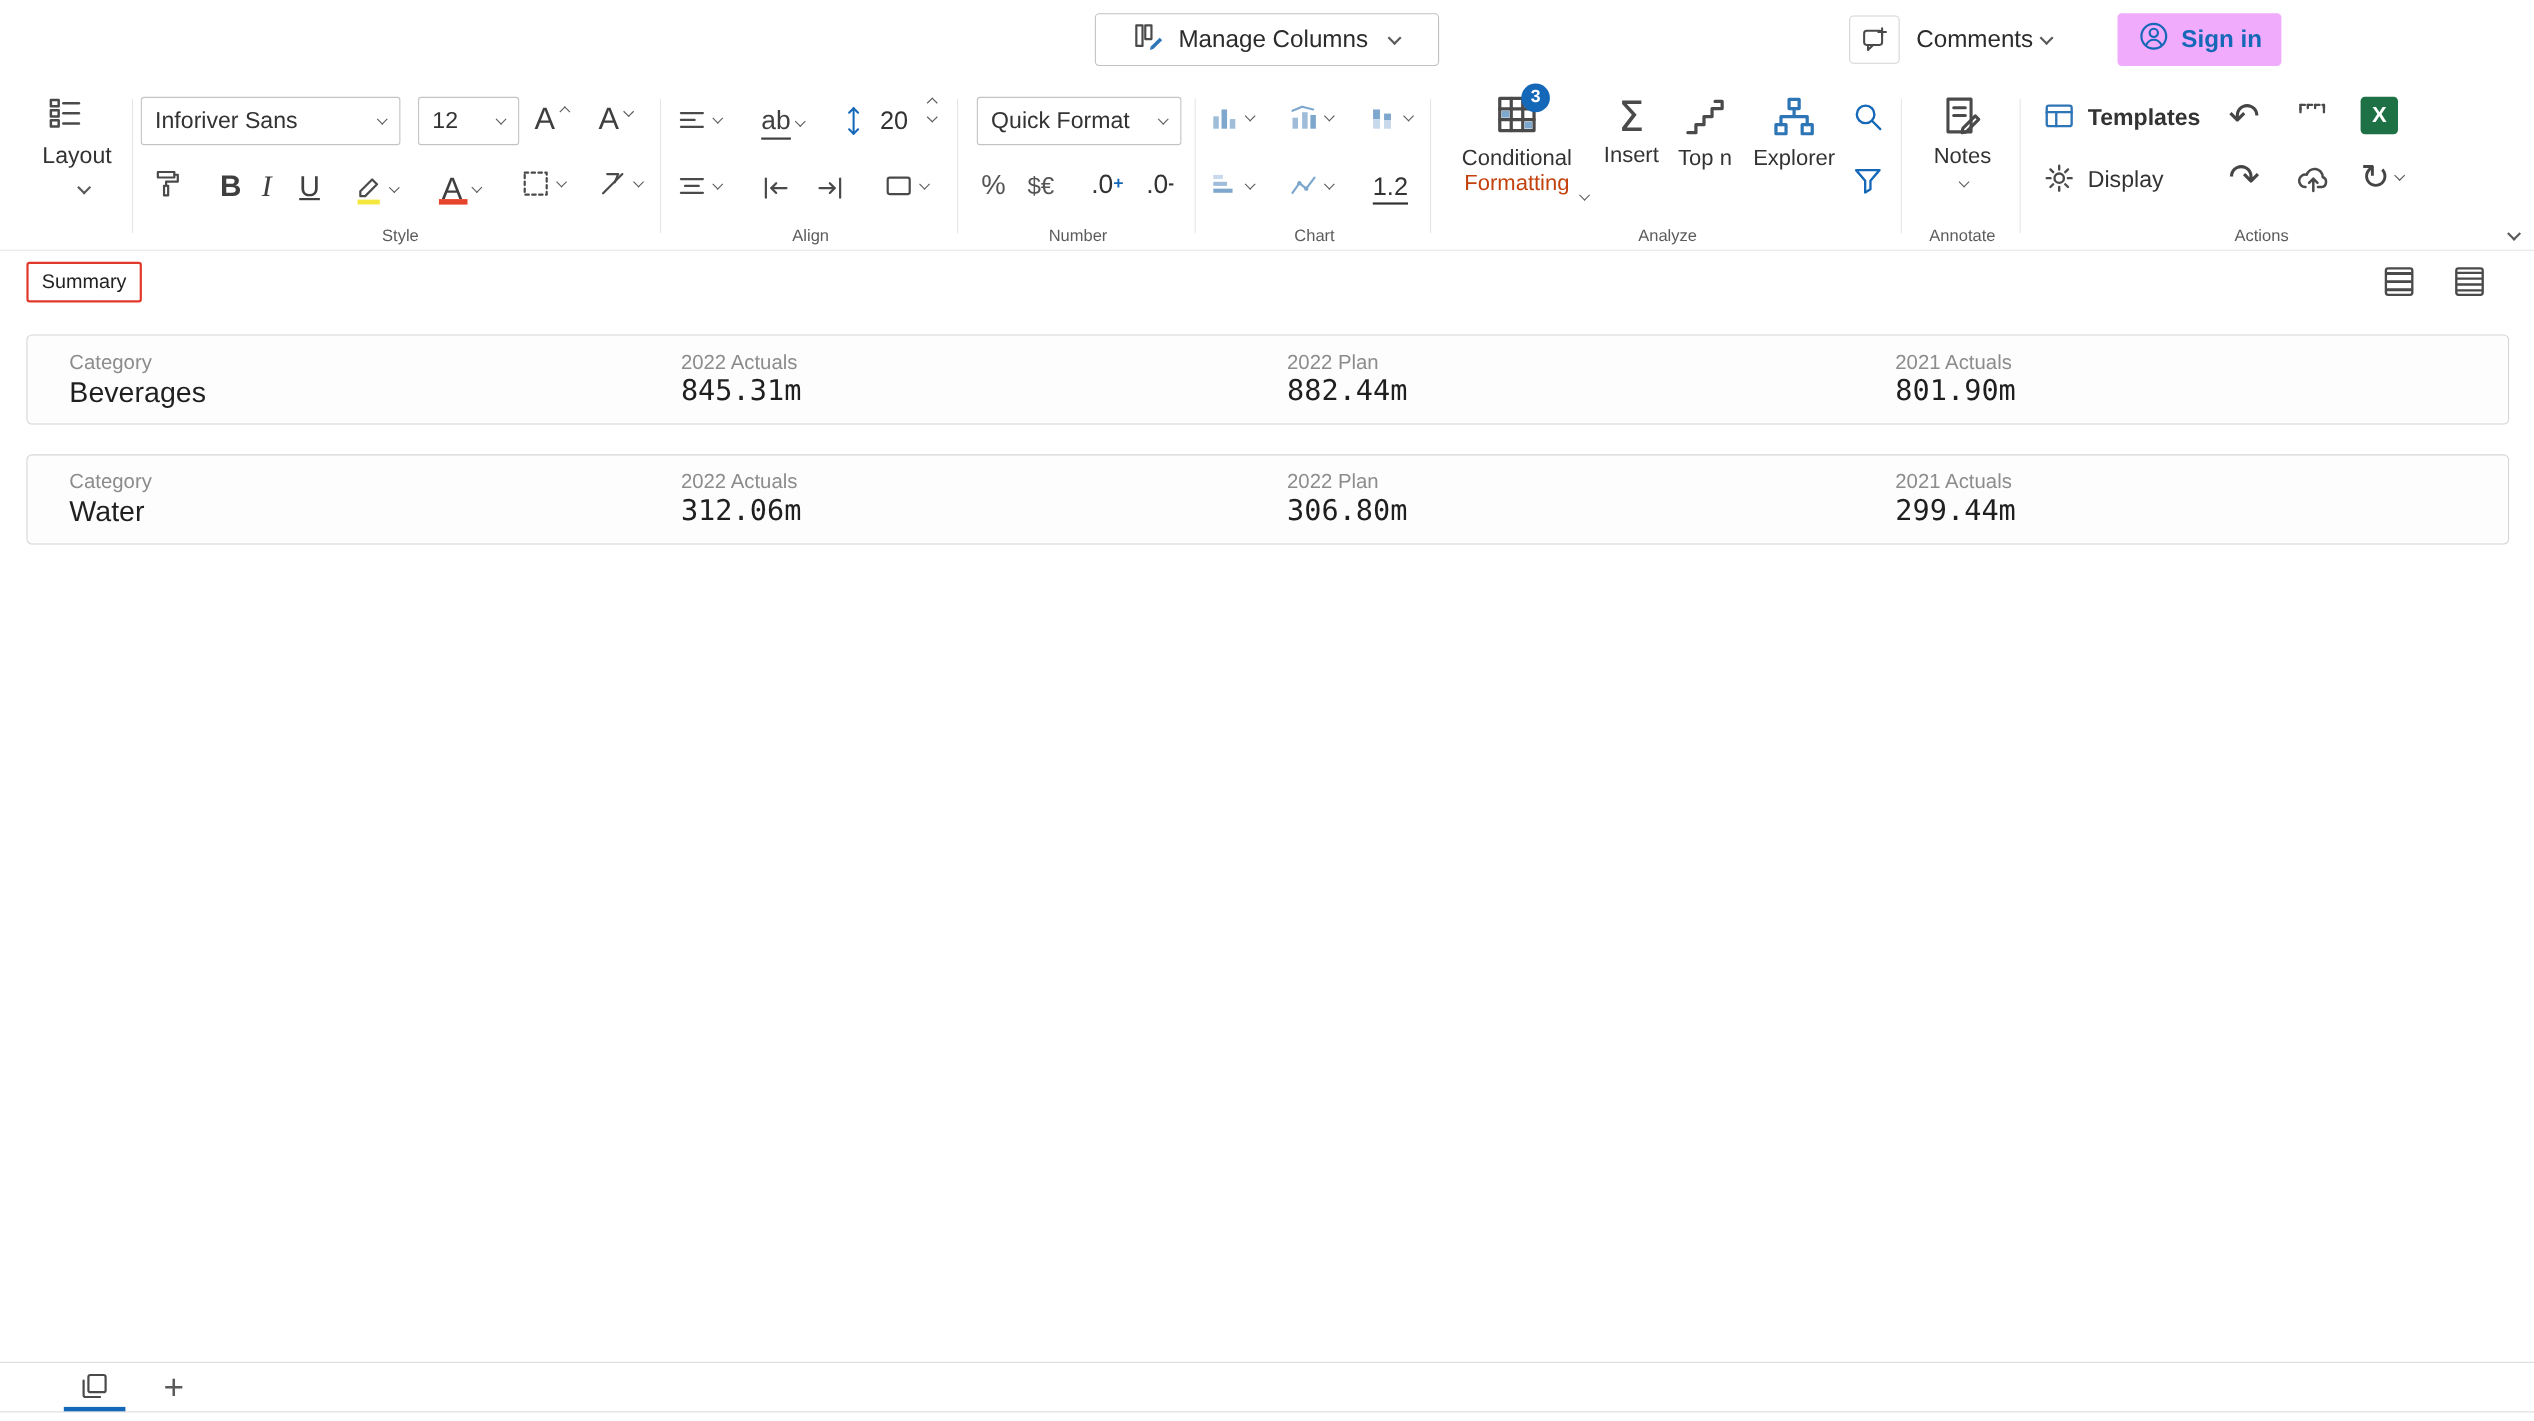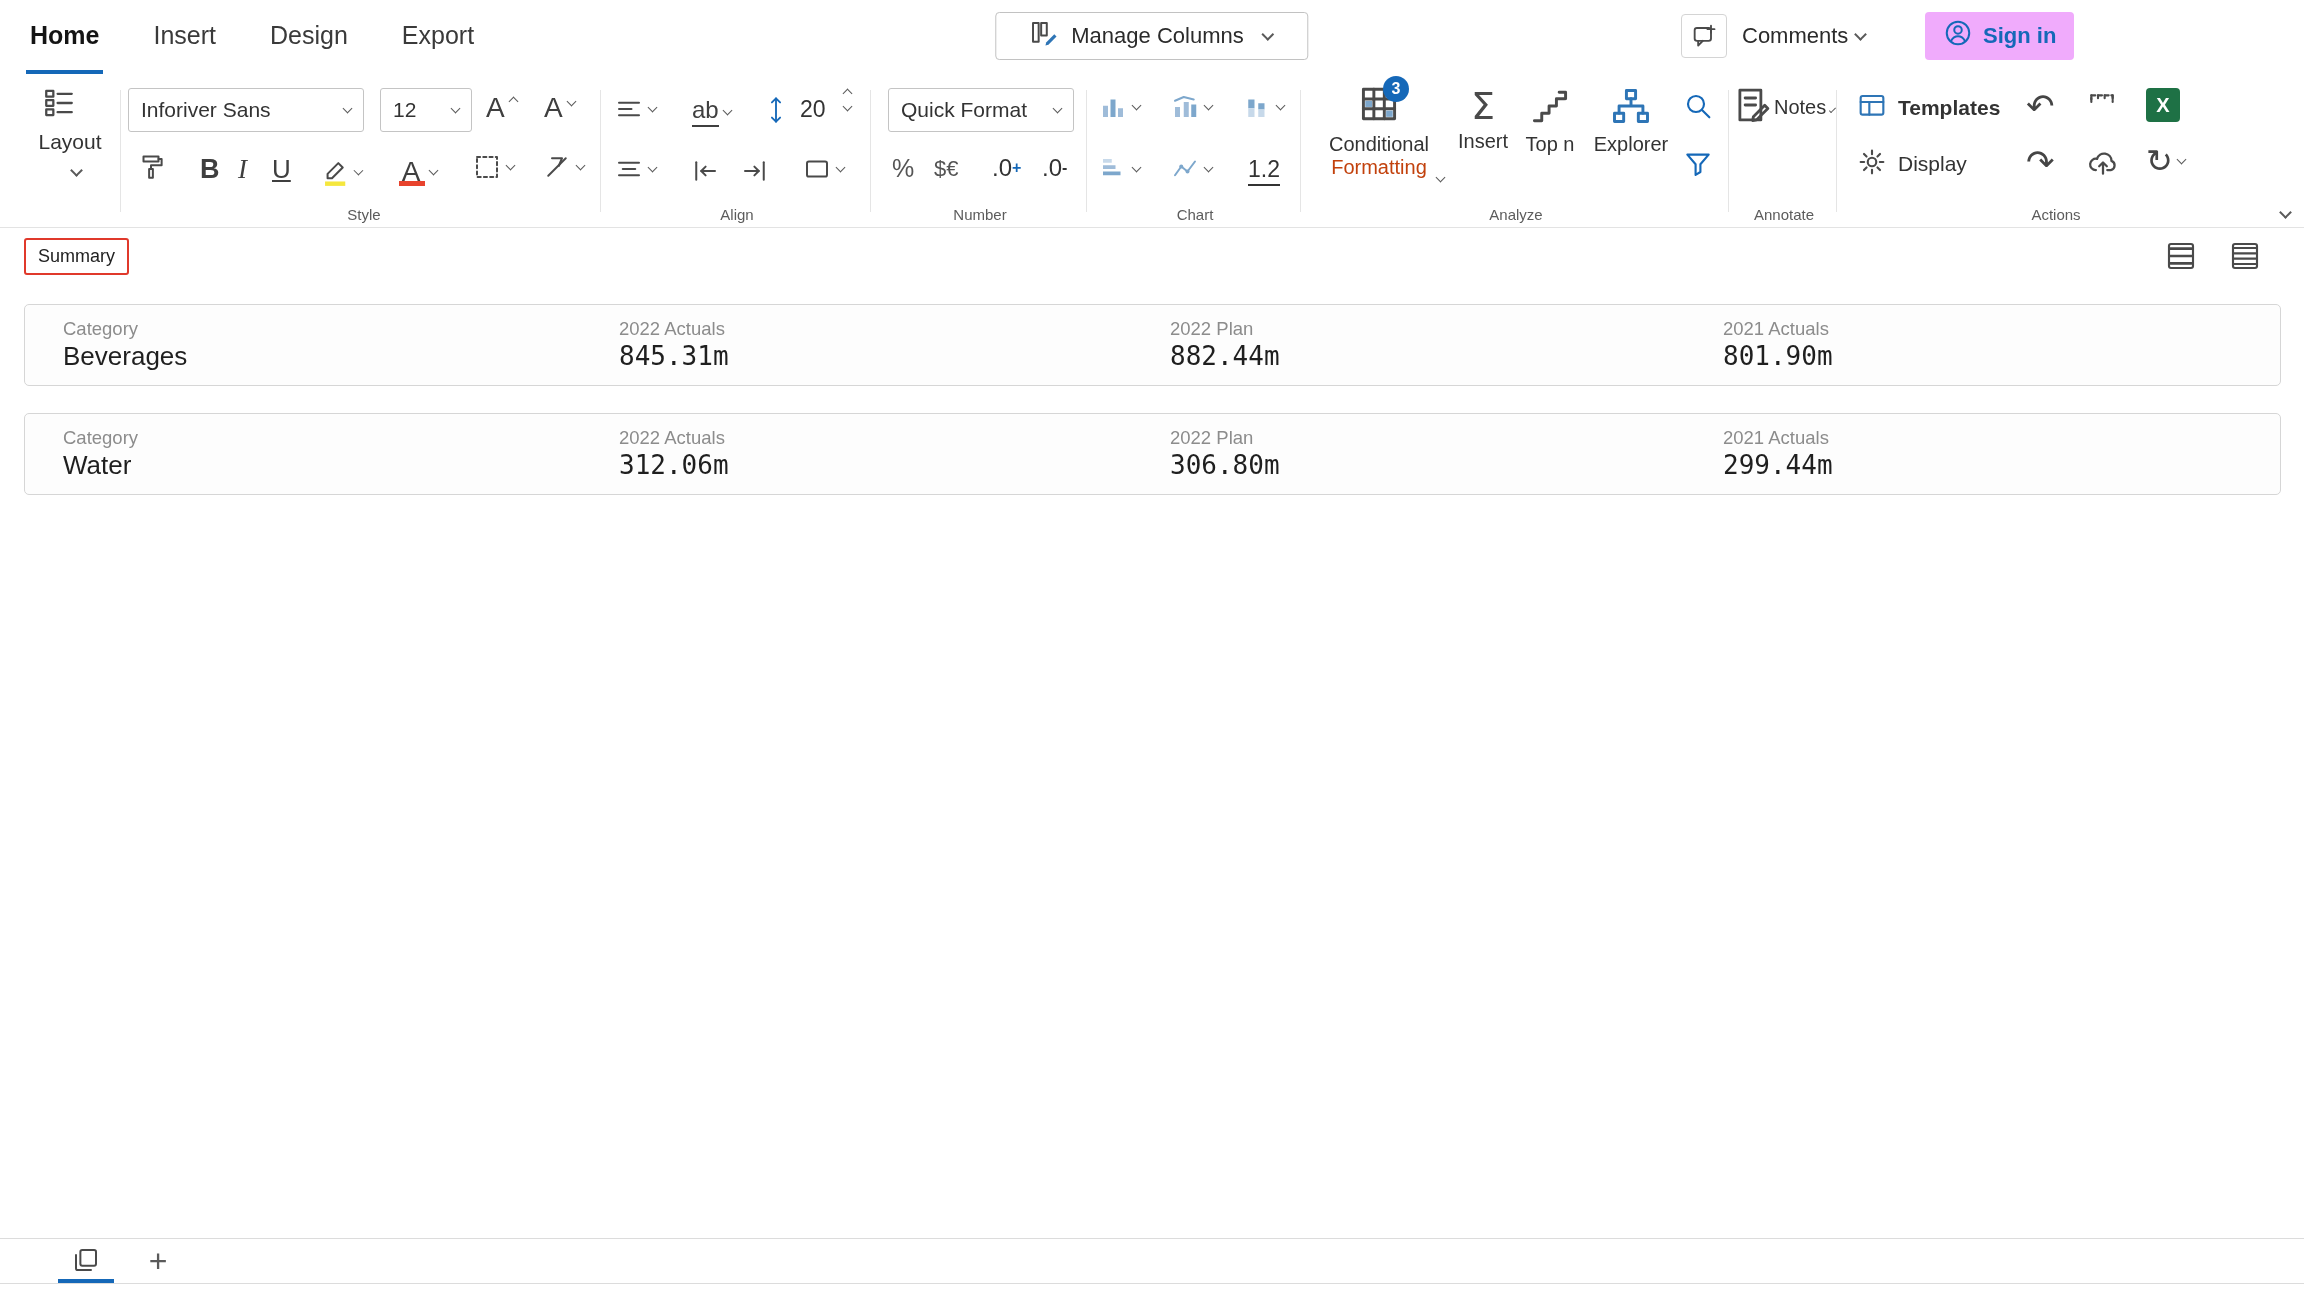--- a/index.html
+++ b/index.html
@@ -74,26 +74,20 @@
   .pages-btn { position:absolute; left:58px; top:2px; width:56px; height:40px; display:flex; align-items:center;
                justify-content:center; background:transparent; border:none; }
   .pages-active { position:absolute; left:58px; bottom:0; width:56px; height:4px; background:#1568b8; }
   .addpage-btn { position:absolute; left:136px; top:0; width:44px; height:44px; font-size:32px; color:#5a5a5a;
                  background:transparent; border:none; display:flex; align-items:center; justify-content:center; }
 </style>
 </head>
 <body>
 
 <div class="topbar" data-interactable="false">
-  <div class="tabs" data-interactable="false">
-    <div class="tab active" data-interactable="true">Home</div>
-    <div class="tab" data-interactable="true">Insert</div>
-    <div class="tab" data-interactable="true">Design</div>
-    <div class="tab" data-interactable="true">Export</div>
-  </div>
 
   <button class="mc-btn" data-interactable="true">
     <span data-interactable="false">
       <svg width="30" height="30" viewBox="0 0 24 24">
           <g class="ic">
             <rect x="3" y="4" width="4.5" height="15"></rect>
             <rect x="9.5" y="4" width="4.5" height="10"></rect>
           </g>
           <path d="M13.5 19.5 20 13l1.8 1.8-6.5 6.5-2.4.6z" fill="#2e75b6"></path>
         </svg>
@@ -430,21 +424,21 @@
     <button class="ibtn abs" style="left:378px;top:74px;" data-interactable="true">
       <svg width="32" height="32" viewBox="0 0 24 24">
           <path d="M4 5h16l-6.2 7.2V18l-3.6 2.2v-8z" class="ic" style="stroke:#1568b8"></path>
         </svg>
     </button>
     <div class="grp-label" data-interactable="false">Analyze</div>
   </div>
   <div class="vdiv" style="left:1728px;" data-interactable="false"></div>
 
   <div class="grp" style="left:1732px;width:104px;" data-interactable="false">
-    <button class="ibtn abs" style="left:0;top:10px;width:104px;flex-direction:row;" data-interactable="true">
+    <button class="ibtn abs" style="left:0;top:10px;width:104px;flex-direction:column;" data-interactable="true">
       <span data-interactable="false">
         <svg width="42" height="42" viewBox="0 0 24 24">
             <g class="ic">
               <rect x="4.5" y="3.5" width="12" height="17"></rect>
               <line x1="7.5" y1="8" x2="13.5" y2="8"></line>
               <line x1="7.5" y1="12" x2="13.5" y2="12"></line>
               <path d="M14 20.5 20.5 14l-1.8-1.8-6.5 6.5-.4 2.2z"></path>
             </g>
           </svg>
       </span>

